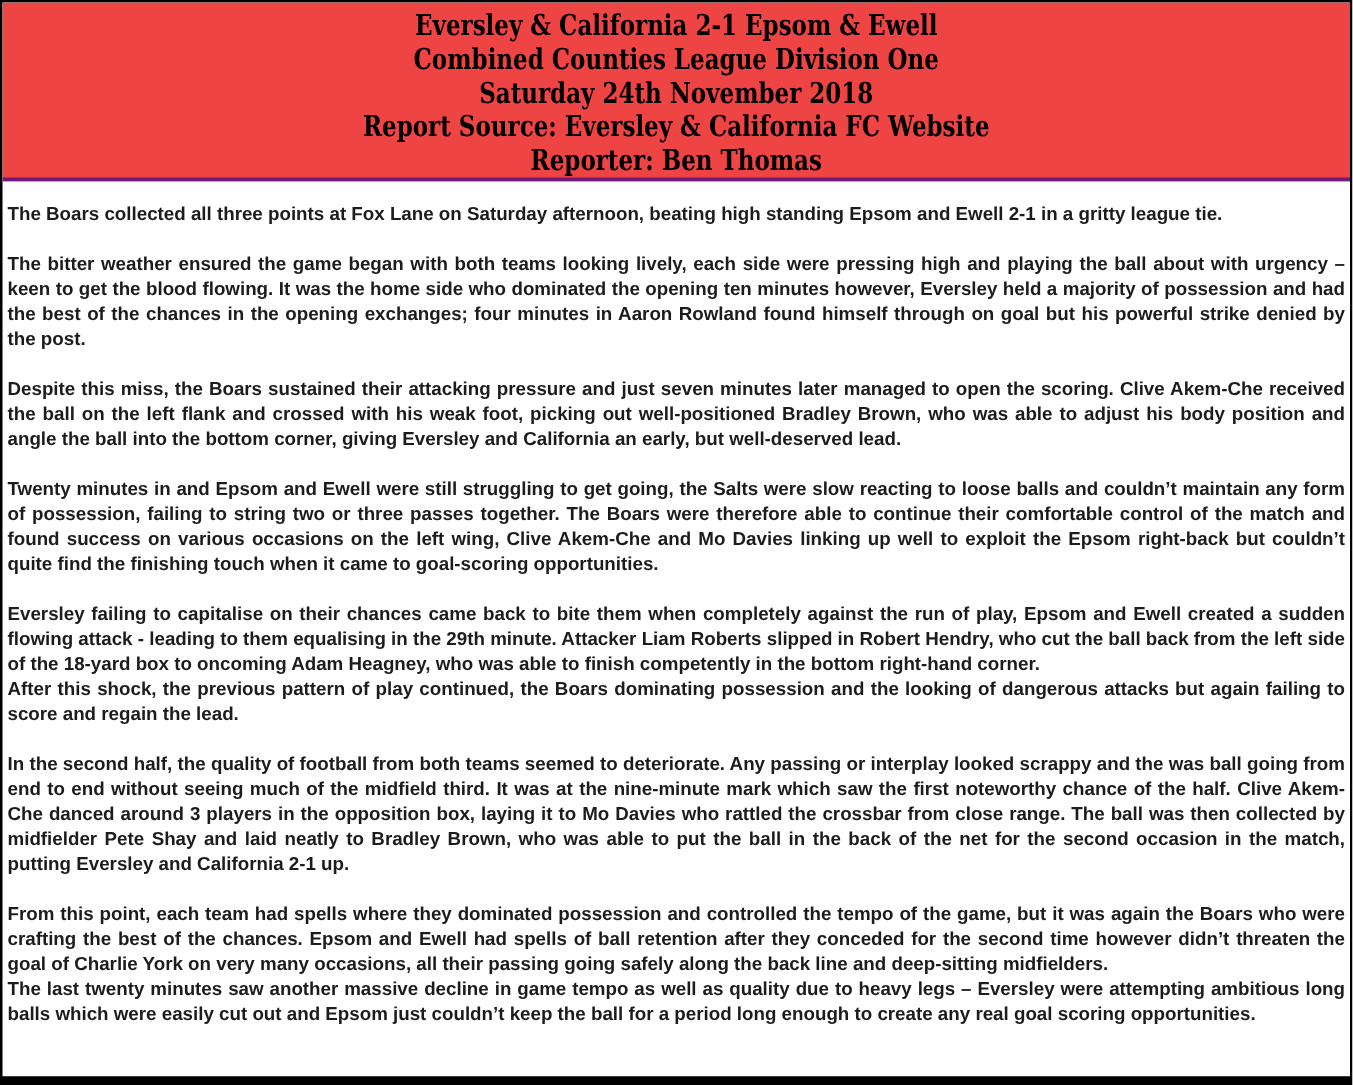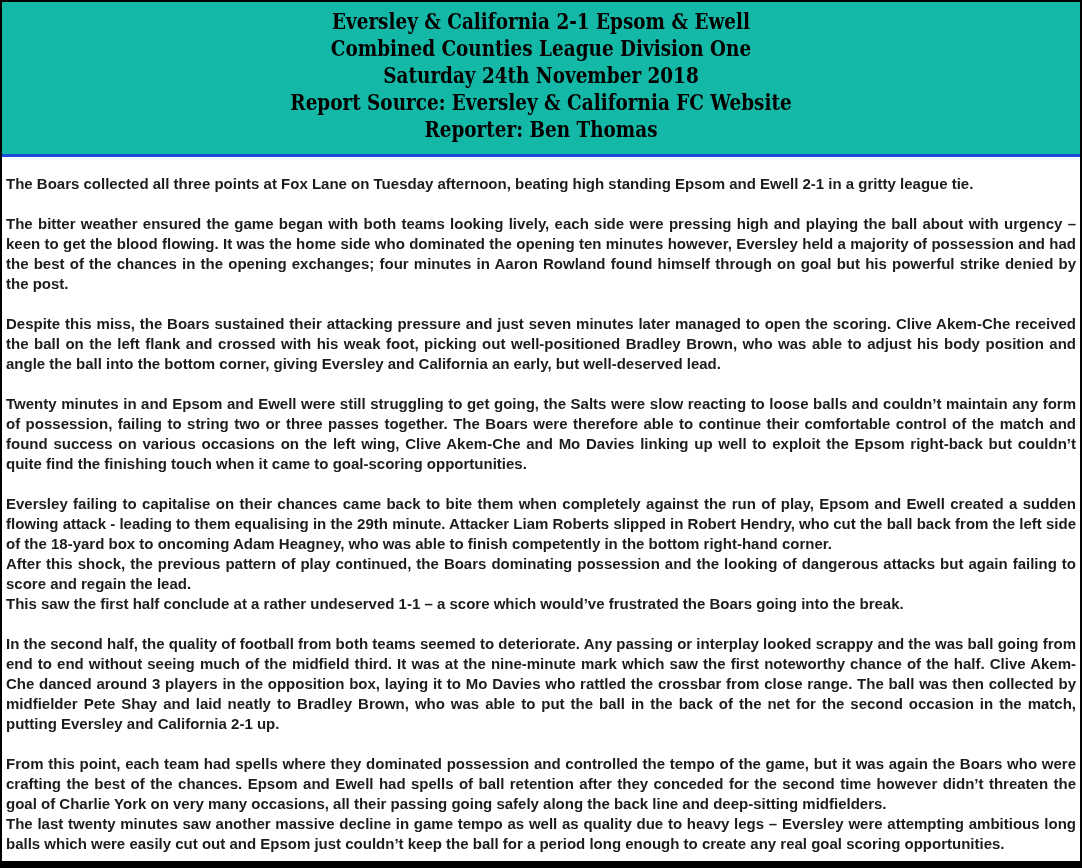--- a/index.html
+++ b/index.html
@@ -12,23 +12,23 @@
     border-left: 2px solid #000;
     border-right: 2px solid #000;
     border-top: 2px solid #000;
     border-bottom: 7px solid #000;
     overflow: hidden;
     display: flex;
     flex-direction: column;
     font-family: "Liberation Sans", "DejaVu Sans", sans-serif;
   }
   .report-header {
-    background: #14b8a6;
-    border-bottom: 3px solid #1d4ed8;
-    padding: 5px 0 12px 0;
+    background: #ef4444;
+    border-bottom: 3px solid #701a75;
+    padding: 5px 0 0 0;
     text-align: center;
   }
   .header-line {
     font-family: "DejaVu Serif", "Liberation Serif", serif;
     font-weight: 700;
     font-size: 23px;
     line-height: 27px;
     color: #000000;
     transform: scaleX(0.80);
     transform-origin: 50% 50%;
@@ -60,39 +60,38 @@
     <div class="header-line">Eversley &amp; California 2-1 Epsom &amp; Ewell</div>
     <div class="header-line">Combined Counties League Division One</div>
     <div class="header-line">Saturday 24th November 2018</div>
     <div class="header-line">Report Source: Eversley &amp; California FC Website</div>
     <div class="header-line">Reporter: Ben Thomas</div>
   </div>
 
   <div class="report-body">
 
     <div class="block">
-      <p class="line">The Boars collected all three points at Fox Lane on Tuesday afternoon, beating high standing Epsom and Ewell 2-1 in a gritty league tie.</p>
+      <p class="line">The Boars collected all three points at Fox Lane on Saturday afternoon, beating high standing Epsom and Ewell 2-1 in a gritty league tie.</p>
     </div>
 
     <div class="block">
       <p class="line">The bitter weather ensured the game began with both teams looking lively, each side were pressing high and playing the ball about with urgency – keen to get the blood flowing. It was the home side who dominated the opening ten minutes however, Eversley held a majority of possession and had the best of the chances in the opening exchanges; four minutes in Aaron Rowland found himself through on goal but his powerful strike denied by the post.</p>
     </div>
 
     <div class="block">
       <p class="line">Despite this miss, the Boars sustained their attacking pressure and just seven minutes later managed to open the scoring. Clive Akem-Che received the ball on the left flank and crossed with his weak foot, picking out well-positioned Bradley Brown, who was able to adjust his body position and angle the ball into the bottom corner, giving Eversley and California an early, but well-deserved lead.</p>
     </div>
 
     <div class="block">
       <p class="line">Twenty minutes in and Epsom and Ewell were still struggling to get going, the Salts were slow reacting to loose balls and couldn’t maintain any form of possession, failing to string two or three passes together. The Boars were therefore able to continue their comfortable control of the match and found success on various occasions on the left wing, Clive Akem-Che and Mo Davies linking up well to exploit the Epsom right-back but couldn’t quite find the finishing touch when it came to goal-scoring opportunities.</p>
     </div>
 
     <div class="block">
       <p class="line">Eversley failing to capitalise on their chances came back to bite them when completely against the run of play, Epsom and Ewell created a sudden flowing attack - leading to them equalising in the 29th minute. Attacker Liam Roberts slipped in Robert Hendry, who cut the ball back from the left side of the 18-yard box to oncoming Adam Heagney, who was able to finish competently in the bottom right-hand corner.</p>
       <p class="line">After this shock, the previous pattern of play continued, the Boars dominating possession and the looking of dangerous attacks but again failing to score and regain the lead.</p>
-      <p class="line">This saw the first half conclude at a rather undeserved 1-1 – a score which would’ve frustrated the Boars going into the break.</p>
     </div>
 
     <div class="block">
       <p class="line">In the second half, the quality of football from both teams seemed to deteriorate. Any passing or interplay looked scrappy and the was ball going from end to end without seeing much of the midfield third. It was at the nine-minute mark which saw the first noteworthy chance of the half. Clive Akem-Che danced around 3 players in the opposition box, laying it to Mo Davies who rattled the crossbar from close range. The ball was then collected by midfielder Pete Shay and laid neatly to Bradley Brown, who was able to put the ball in the back of the net for the second occasion in the match, putting Eversley and California 2-1 up.</p>
     </div>
 
     <div class="block">
       <p class="line">From this point, each team had spells where they dominated possession and controlled the tempo of the game, but it was again the Boars who were crafting the best of the chances. Epsom and Ewell had spells of ball retention after they conceded for the second time however didn’t threaten the goal of Charlie York on very many occasions, all their passing going safely along the back line and deep-sitting midfielders.</p>
       <p class="line">The last twenty minutes saw another massive decline in game tempo as well as quality due to heavy legs – Eversley were attempting ambitious long balls which were easily cut out and Epsom just couldn’t keep the ball for a period long enough to create any real goal scoring opportunities.</p>
     </div>

